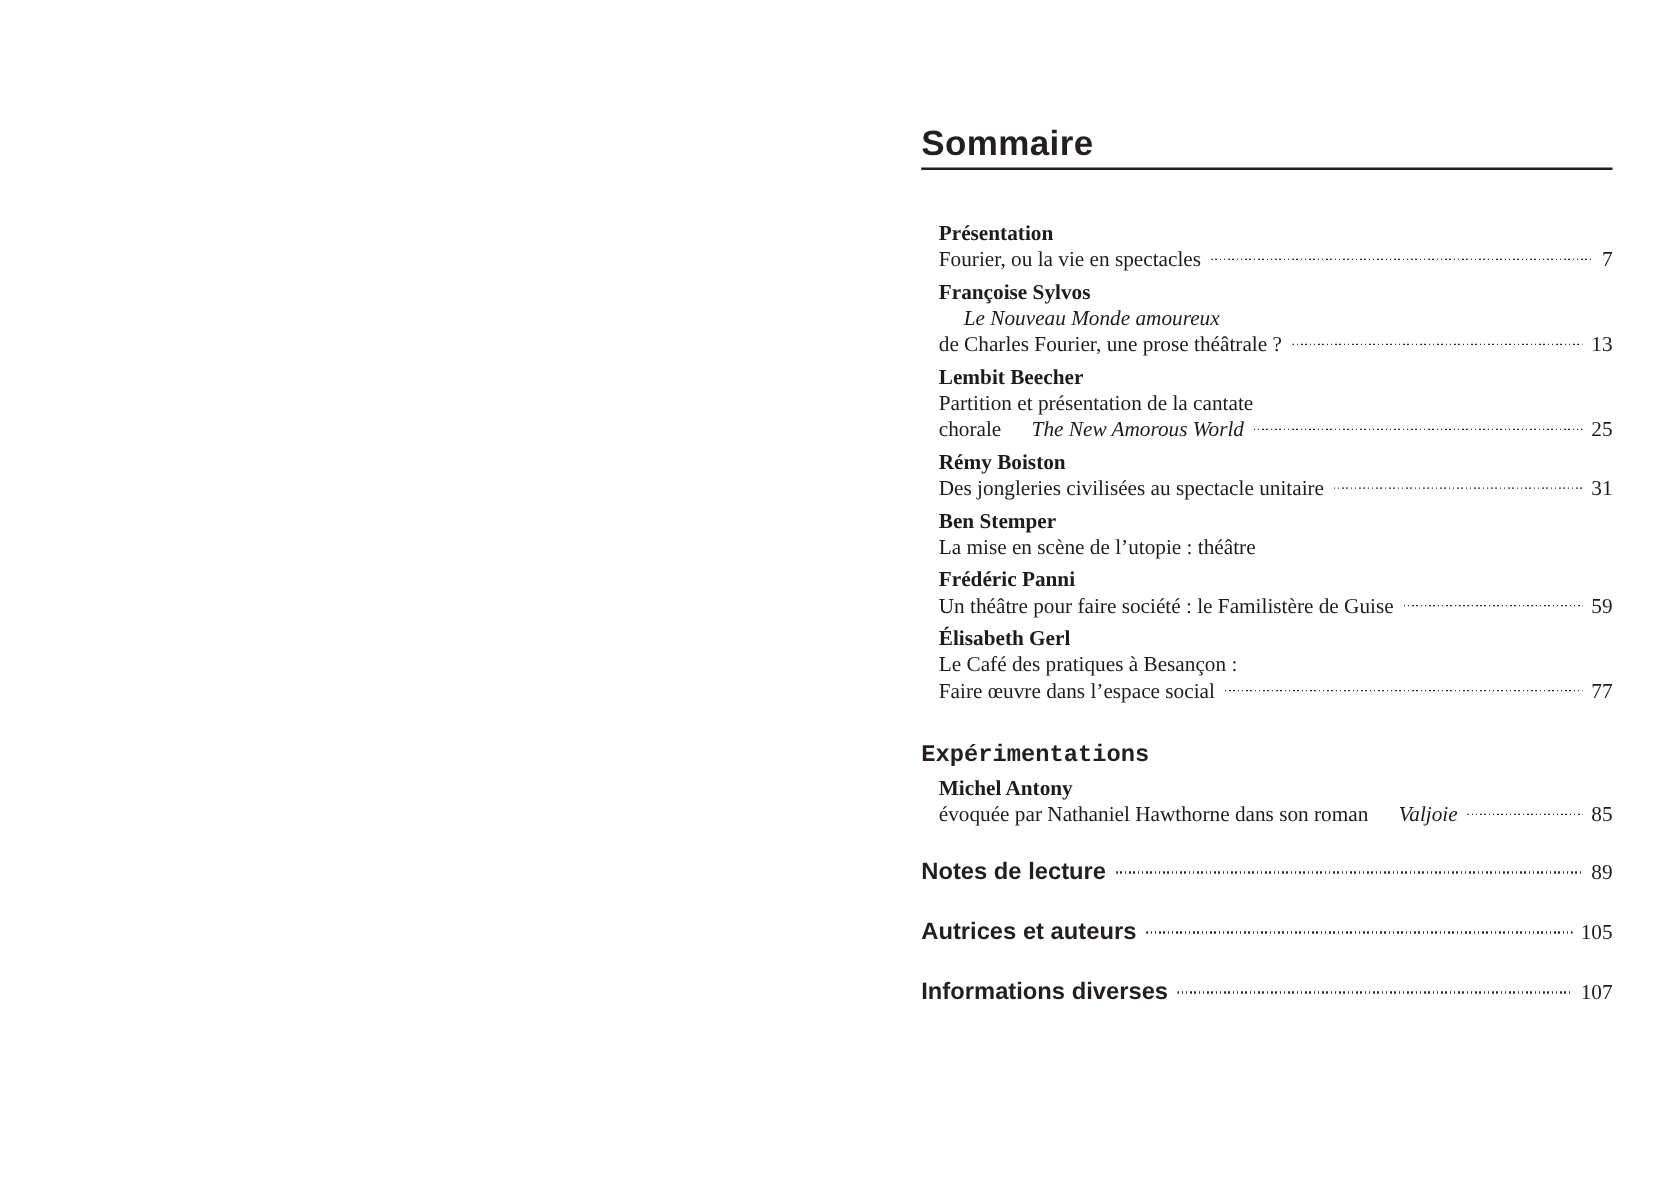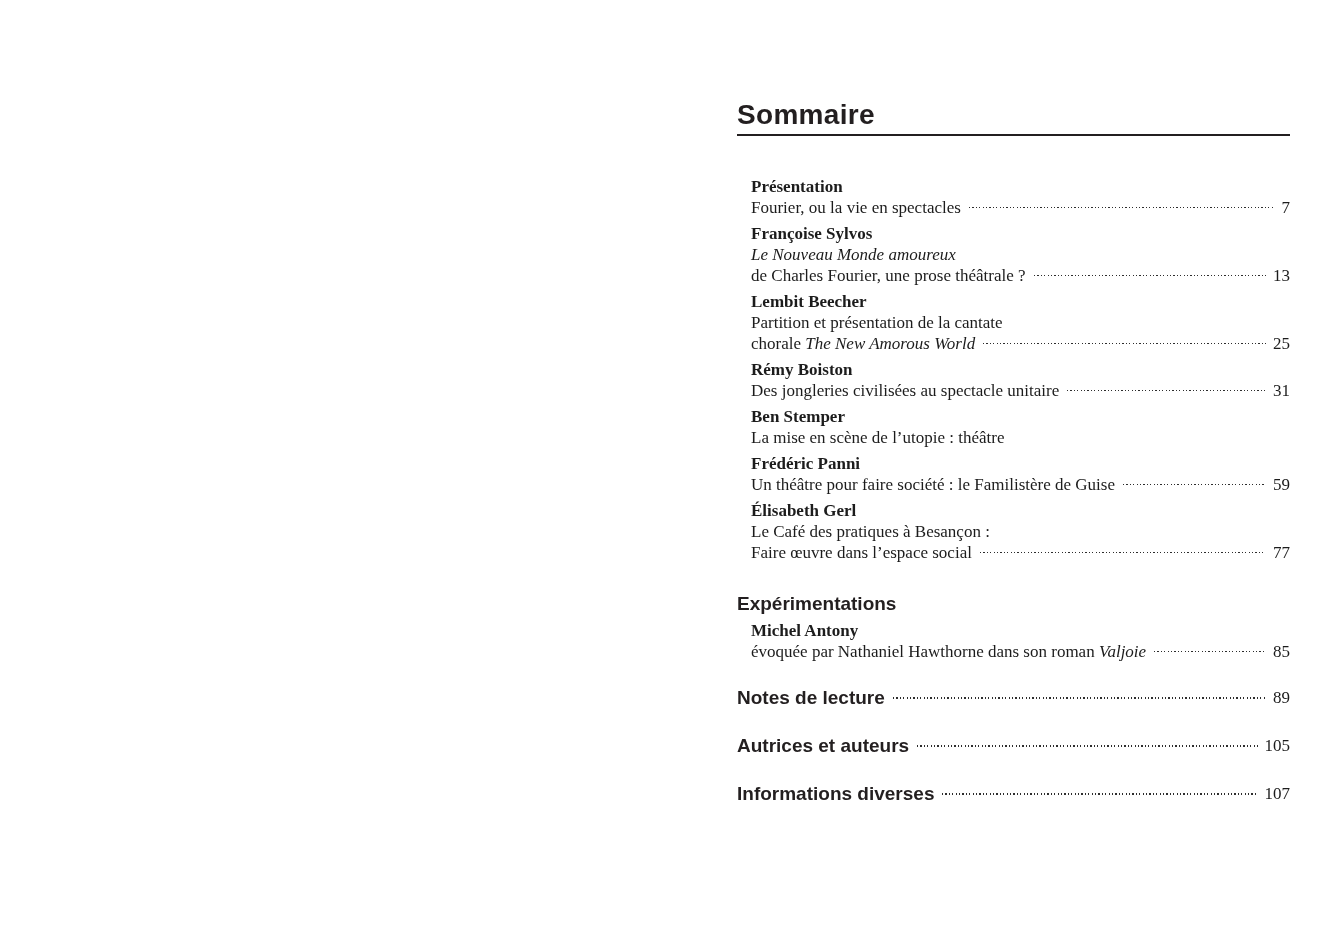--- a/index.html
+++ b/index.html
@@ -33,36 +33,36 @@
     padding-left: 14px;
     font-size: 17px;
     line-height: 21px;
   }
   .articles.second { margin-top: 4px; }
   .entry { margin-top: 5px; }
   .entry:first-child { margin-top: 0; }
   .head { font-weight: 700; }
   .line { display: flex; align-items: center; }
   .line .txt { white-space: pre-wrap; }
-  .it { font-style: italic; }
+  .it { font-style: italic; margin-left: 20px; }
   .leader {
     flex: 1 1 auto;
     height: 1.4px;
     min-width: 20px;
     margin: 0 7px 0 8px;
     background: repeating-linear-gradient(90deg, #2d2d2d 0 1.2px, transparent 1.2px 3.4px);
   }
   .pg {
     font-family: "Liberation Serif", serif;
     font-size: 17px;
     flex: 0 0 auto;
   }
   .section-head {
     margin-top: 29px;
-    font-family: Liberation Sans, sans-serif;
+    font-family: Liberation Mono, monospace;
     font-weight: 700;
     font-size: 19px;
     line-height: 24px;
     color: #231f20;
   }
   .back-row {
     display: flex; align-items: center;
     margin-top: 24px;
     line-height: 24px;
   }

